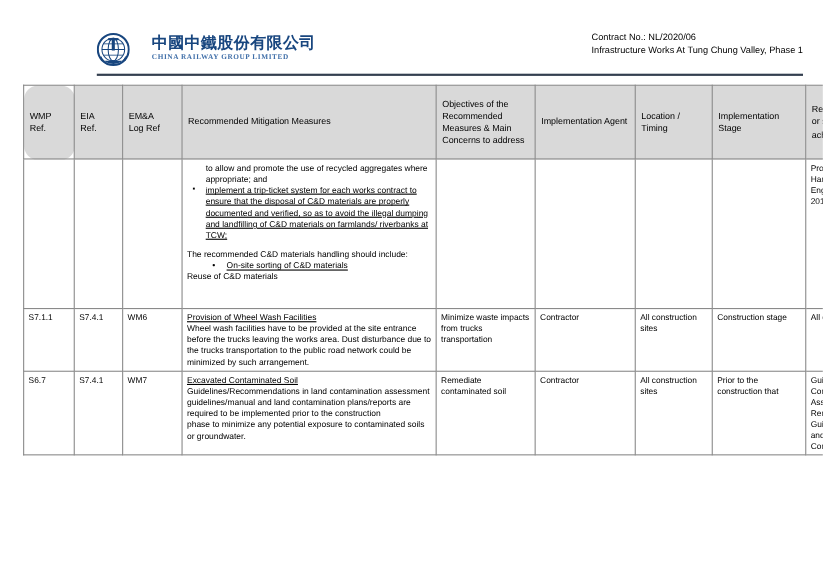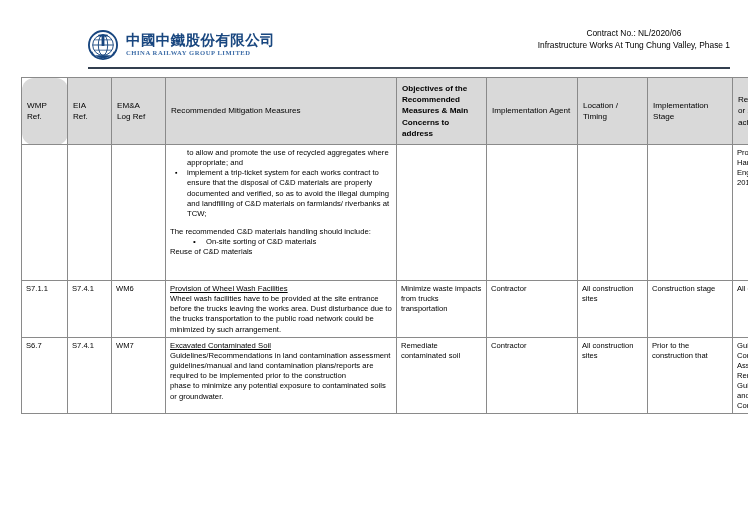--- a/index.html
+++ b/index.html
@@ -23,21 +23,21 @@
     top: 0;
     width: 748px;
     height: 68px;
   }
   .logo-block {
     position: absolute;
     left: 88px;
     top: 30px;
     display: flex;
     align-items: center;
-    gap: 8px;
+    gap: 20px;
   }
   .logo-mark {
     width: 30px;
     height: 30px;
     flex: 0 0 30px;
   }
   .logo-text {
     display: flex;
     flex-direction: column;
     justify-content: center;
@@ -58,21 +58,21 @@
     color: #3f6ea8;
     letter-spacing: 0.55px;
     margin-top: 2px;
     white-space: nowrap;
   }
 
   .contract-block {
     position: absolute;
     right: 18px;
     top: 27px;
-    text-align: center;
+    text-align: left;
     font-size: 8.4px;
     line-height: 1.45;
     color: #000;
     white-space: nowrap;
   }
 
   .header-rule {
     position: absolute;
     left: 88px;
     top: 67px;
@@ -105,21 +105,21 @@
     font-size: 8.1px;
     vertical-align: middle;
     line-height: 1.38;
     padding: 4px 4px 4px 5px;
     height: 58px;
   }
   th.h-wmp    { width: 36px; border-radius: 12px; }
   th.h-eia    { width: 34px; }
   th.h-emalog { width: 44px; }
   th.h-rmm    { width: 221px; }
-  th.h-obj    { width: 80px; font-weight: bold; }
+  th.h-obj    { width: 80px; }
   th.h-agent  { width: 81px; }
   th.h-loc    { width: 60px; }
   th.h-stage  { width: 75px; margin-top: 43px; }
   th.h-req    { width: 80px; }
 
   .cell-body { font-size: 7.7px; margin-left: 21px; }
   .u-title {
     text-decoration: underline;
     display: block;
   }
@@ -127,20 +127,21 @@
 
   ul.bullets {
     margin: 0;
     padding: 0;
     list-style: none;
   }
   ul.bullets li {
     position: relative;
     padding-left: 17px;
     margin: 0;
+    text-decoration: underline;
   }
   ul.bullets li::before {
     content: "\25AA";
     position: absolute;
     left: 5px;
     top: -0.5px;
     font-size: 7px;
   }
   ul.bullets li.round::before {
     content: "\2022";

